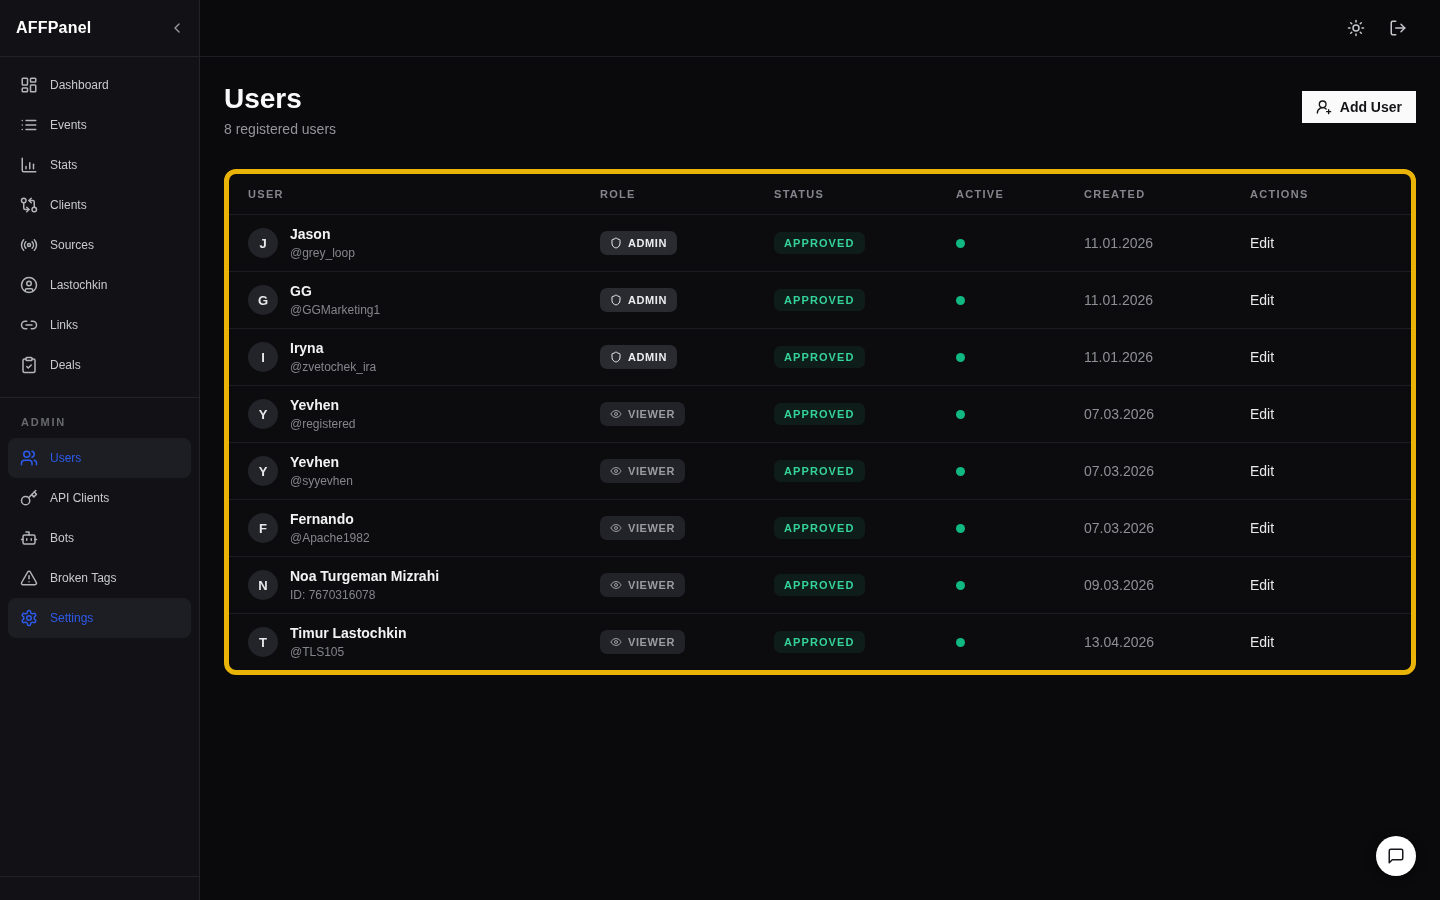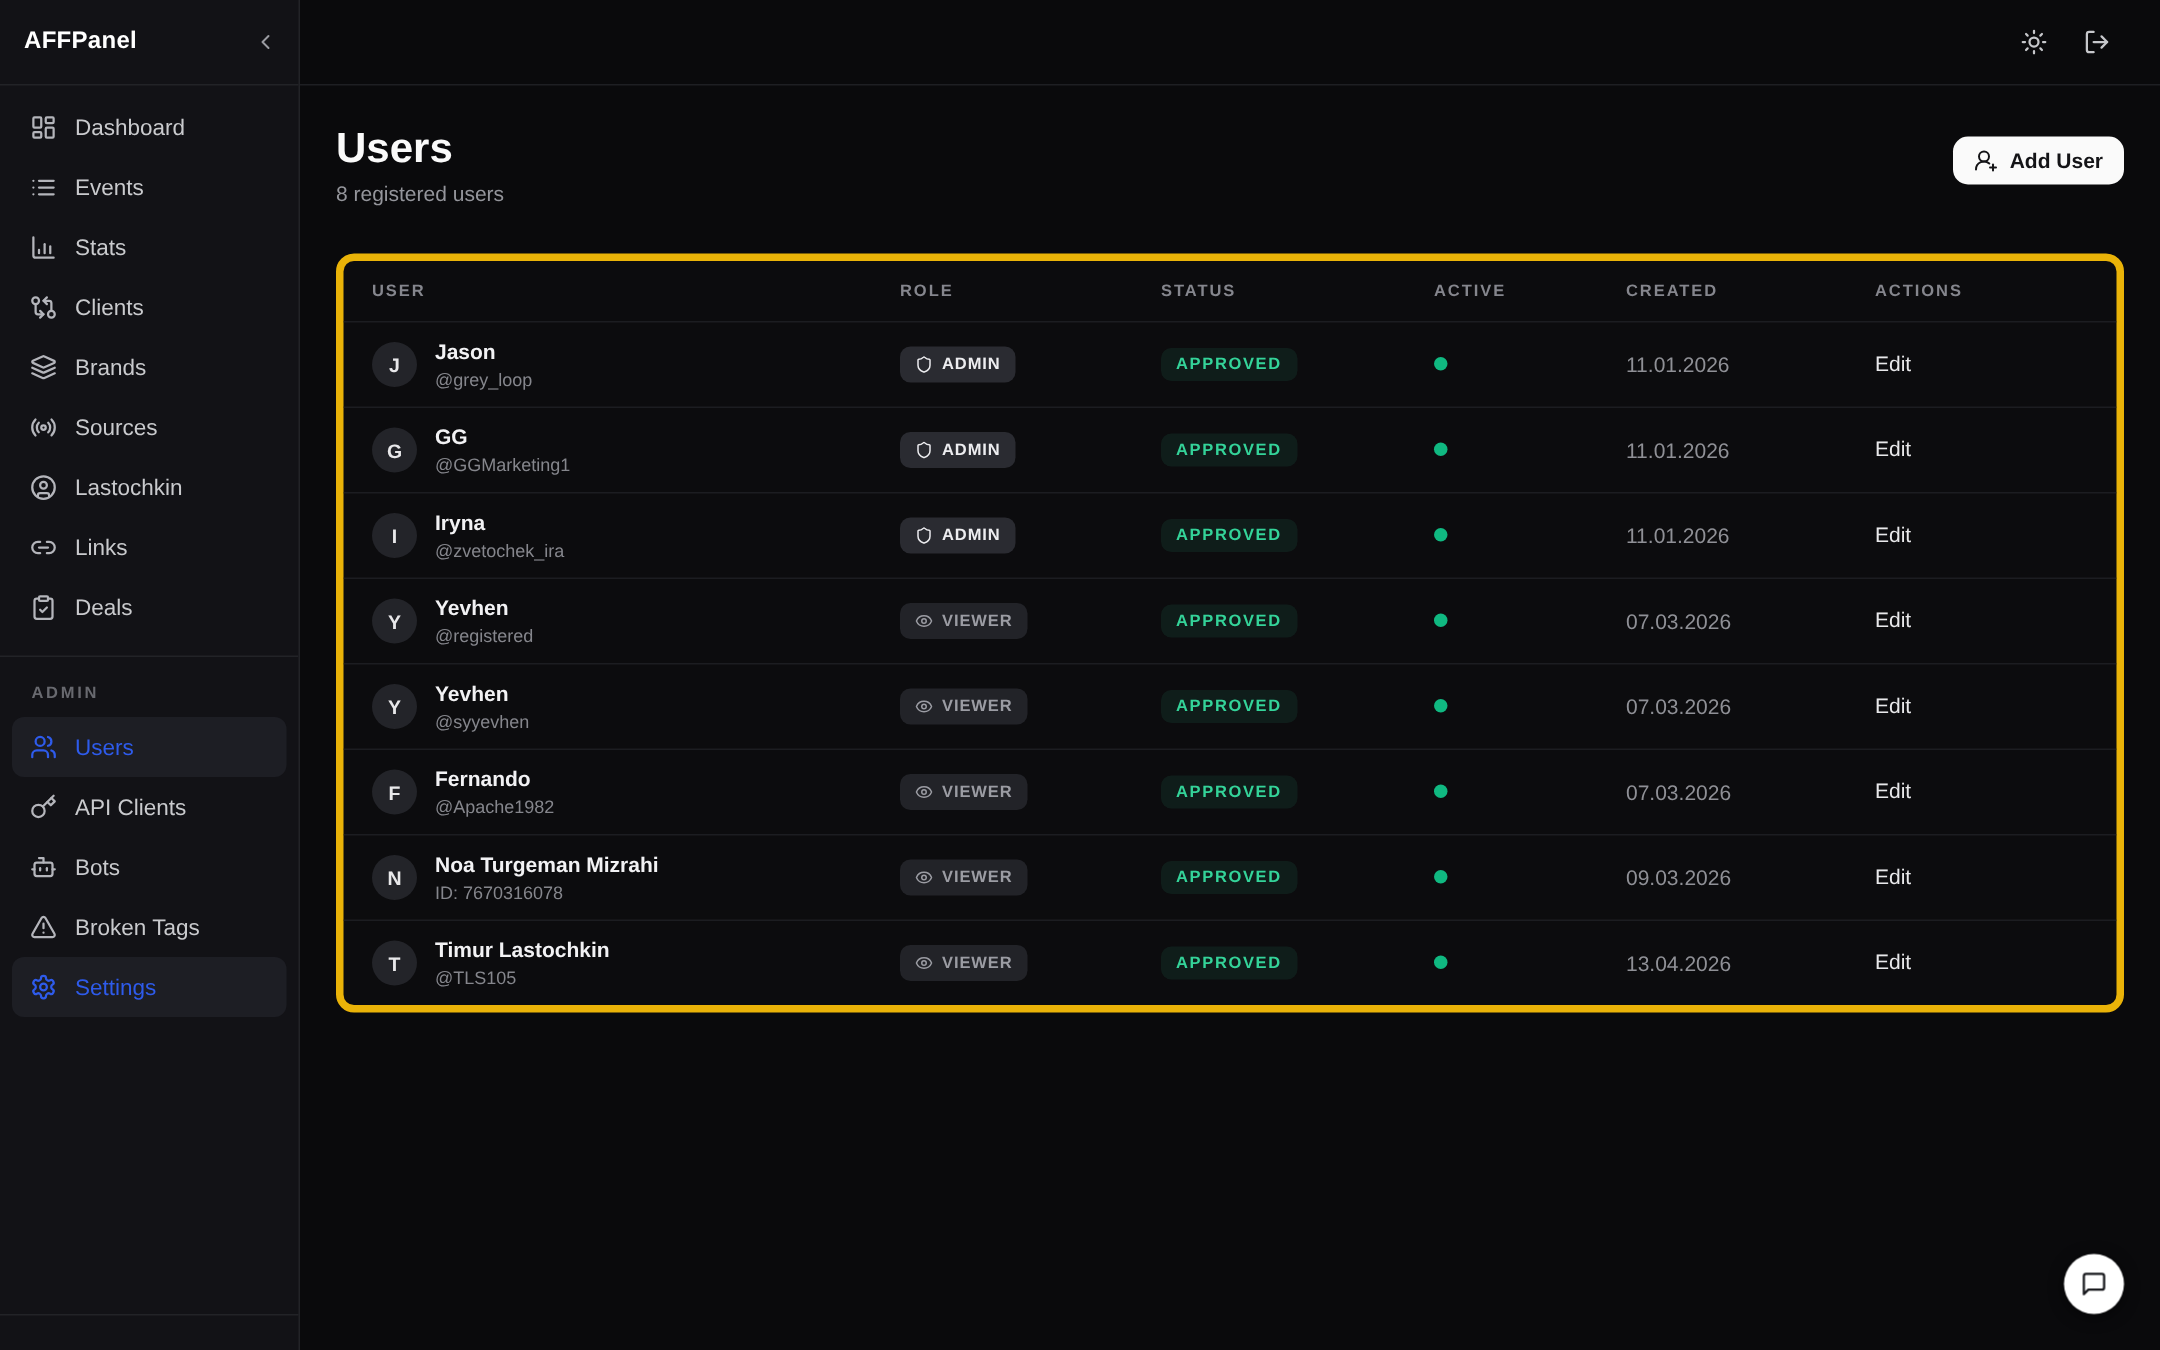--- a/index.html
+++ b/index.html
@@ -21,21 +21,21 @@
   .sidebar-header {
     height:57px; border-bottom:1px solid #222327;
     display:flex; align-items:center; justify-content:space-between;
     padding:0 14px 0 16px; flex-shrink:0;
   }
   .brand { font-size:16px; font-weight:700; color:#ffffff; letter-spacing:.2px; }
   .collapse-btn { color:#9a9ba1; cursor:pointer; display:flex; align-items:center; }
   .nav { flex:1; padding:8px; overflow:hidden; }
   .nav-item {
     height:40px; border-radius:8px; display:flex; align-items:center;
-    gap:12px; padding:0 12px; color:#c9cacd; font-size:15px; cursor:pointer;
+    gap:12px; padding:0 12px; color:#c9cacd; font-size:12px; cursor:pointer;
   }
   .nav-item .nicon { width:18px; height:18px; color:#b4b5bb; flex-shrink:0; }
   .nav-item.active { background:#1d1e24; color:#2e5beb; }
   .nav-item.active .nicon { color:#2e5beb; }
   .nav-divider { height:1px; background:#222327; margin:12px -8px; }
   .nav-section-label {
     font-size:11px; font-weight:700; letter-spacing:1.8px;
     color:#68696f; padding:6px 13px 10px;
   }
   .sidebar-footer { height:24px; border-top:1px solid #222327; flex-shrink:0; }
@@ -48,21 +48,21 @@
     gap:24px; padding:0 33px;
   }
   .icon-btn { width:18px; height:18px; color:#c6c7cb; cursor:pointer; }
 
   .content { padding:26px 24px 0; }
   .page-head { display:flex; align-items:flex-start; justify-content:space-between; }
   .page-title { font-size:28px; font-weight:700; color:#fafafa; line-height:1.15; }
   .page-subtitle { font-size:14px; color:#94959b; margin-top:6px; }
   .add-user-btn {
     margin-top:8px; height:32px; background:#fafafa; color:#141417;
-    border:none; border-radius:10px; display:inline-flex; align-items:center;
+    border:none; border-radius:0; display:inline-flex; align-items:center;
     gap:8px; padding:0 14px; font-size:14px; font-weight:600;
     font-family:inherit; cursor:pointer;
   }
   .add-user-btn .bicon { width:16px; height:16px; }
 
   
   .table-card {
     margin-top:32px; border:5px solid #eab308; border-radius:12px;
     background:#0c0c0e; overflow:hidden;
   }
@@ -166,30 +166,20 @@
             <svg viewBox="0 0 24 24" fill="none" stroke="currentColor" stroke-width="2" stroke-linecap="round" stroke-linejoin="round" width="100%" height="100%">
               <circle cx="5" cy="6" r="3"></circle>
               <path d="M12 6h5a2 2 0 0 1 2 2v7"></path>
               <path d="m15 9-3-3 3-3"></path>
               <circle cx="19" cy="18" r="3"></circle>
               <path d="M12 18H7a2 2 0 0 1-2-2V9"></path>
               <path d="m9 15 3 3-3 3"></path>
             </svg>
           </span>
     <span class="nav-label">Clients</span>
-  </div>
-        <div class="nav-item">
-    <span class="nicon">
-            <svg viewBox="0 0 24 24" fill="none" stroke="currentColor" stroke-width="2" stroke-linecap="round" stroke-linejoin="round" width="100%" height="100%">
-              <path d="M12.83 2.18a2 2 0 0 0-1.66 0L2.6 6.08a1 1 0 0 0 0 1.83l8.58 3.91a2 2 0 0 0 1.66 0l8.58-3.9a1 1 0 0 0 0-1.83Z"></path>
-              <path d="m22 12.18-9.17 4.16a2 2 0 0 1-1.66 0L2 12.18"></path>
-              <path d="m22 17.18-9.17 4.16a2 2 0 0 1-1.66 0L2 17.18"></path>
-            </svg>
-          </span>
-    <span class="nav-label">Brands</span>
   </div>
         <div class="nav-item">
     <span class="nicon">
             <svg viewBox="0 0 24 24" fill="none" stroke="currentColor" stroke-width="2" stroke-linecap="round" stroke-linejoin="round" width="100%" height="100%">
               <path d="M4.9 19.1C1 15.2 1 8.8 4.9 4.9"></path>
               <path d="M7.8 16.2c-2.3-2.3-2.3-6.1 0-8.5"></path>
               <circle cx="12" cy="12" r="2"></circle>
               <path d="M16.2 7.8c2.3 2.3 2.3 6.1 0 8.5"></path>
               <path d="M19.1 4.9C23 8.8 23 15.1 19.1 19"></path>
             </svg>

